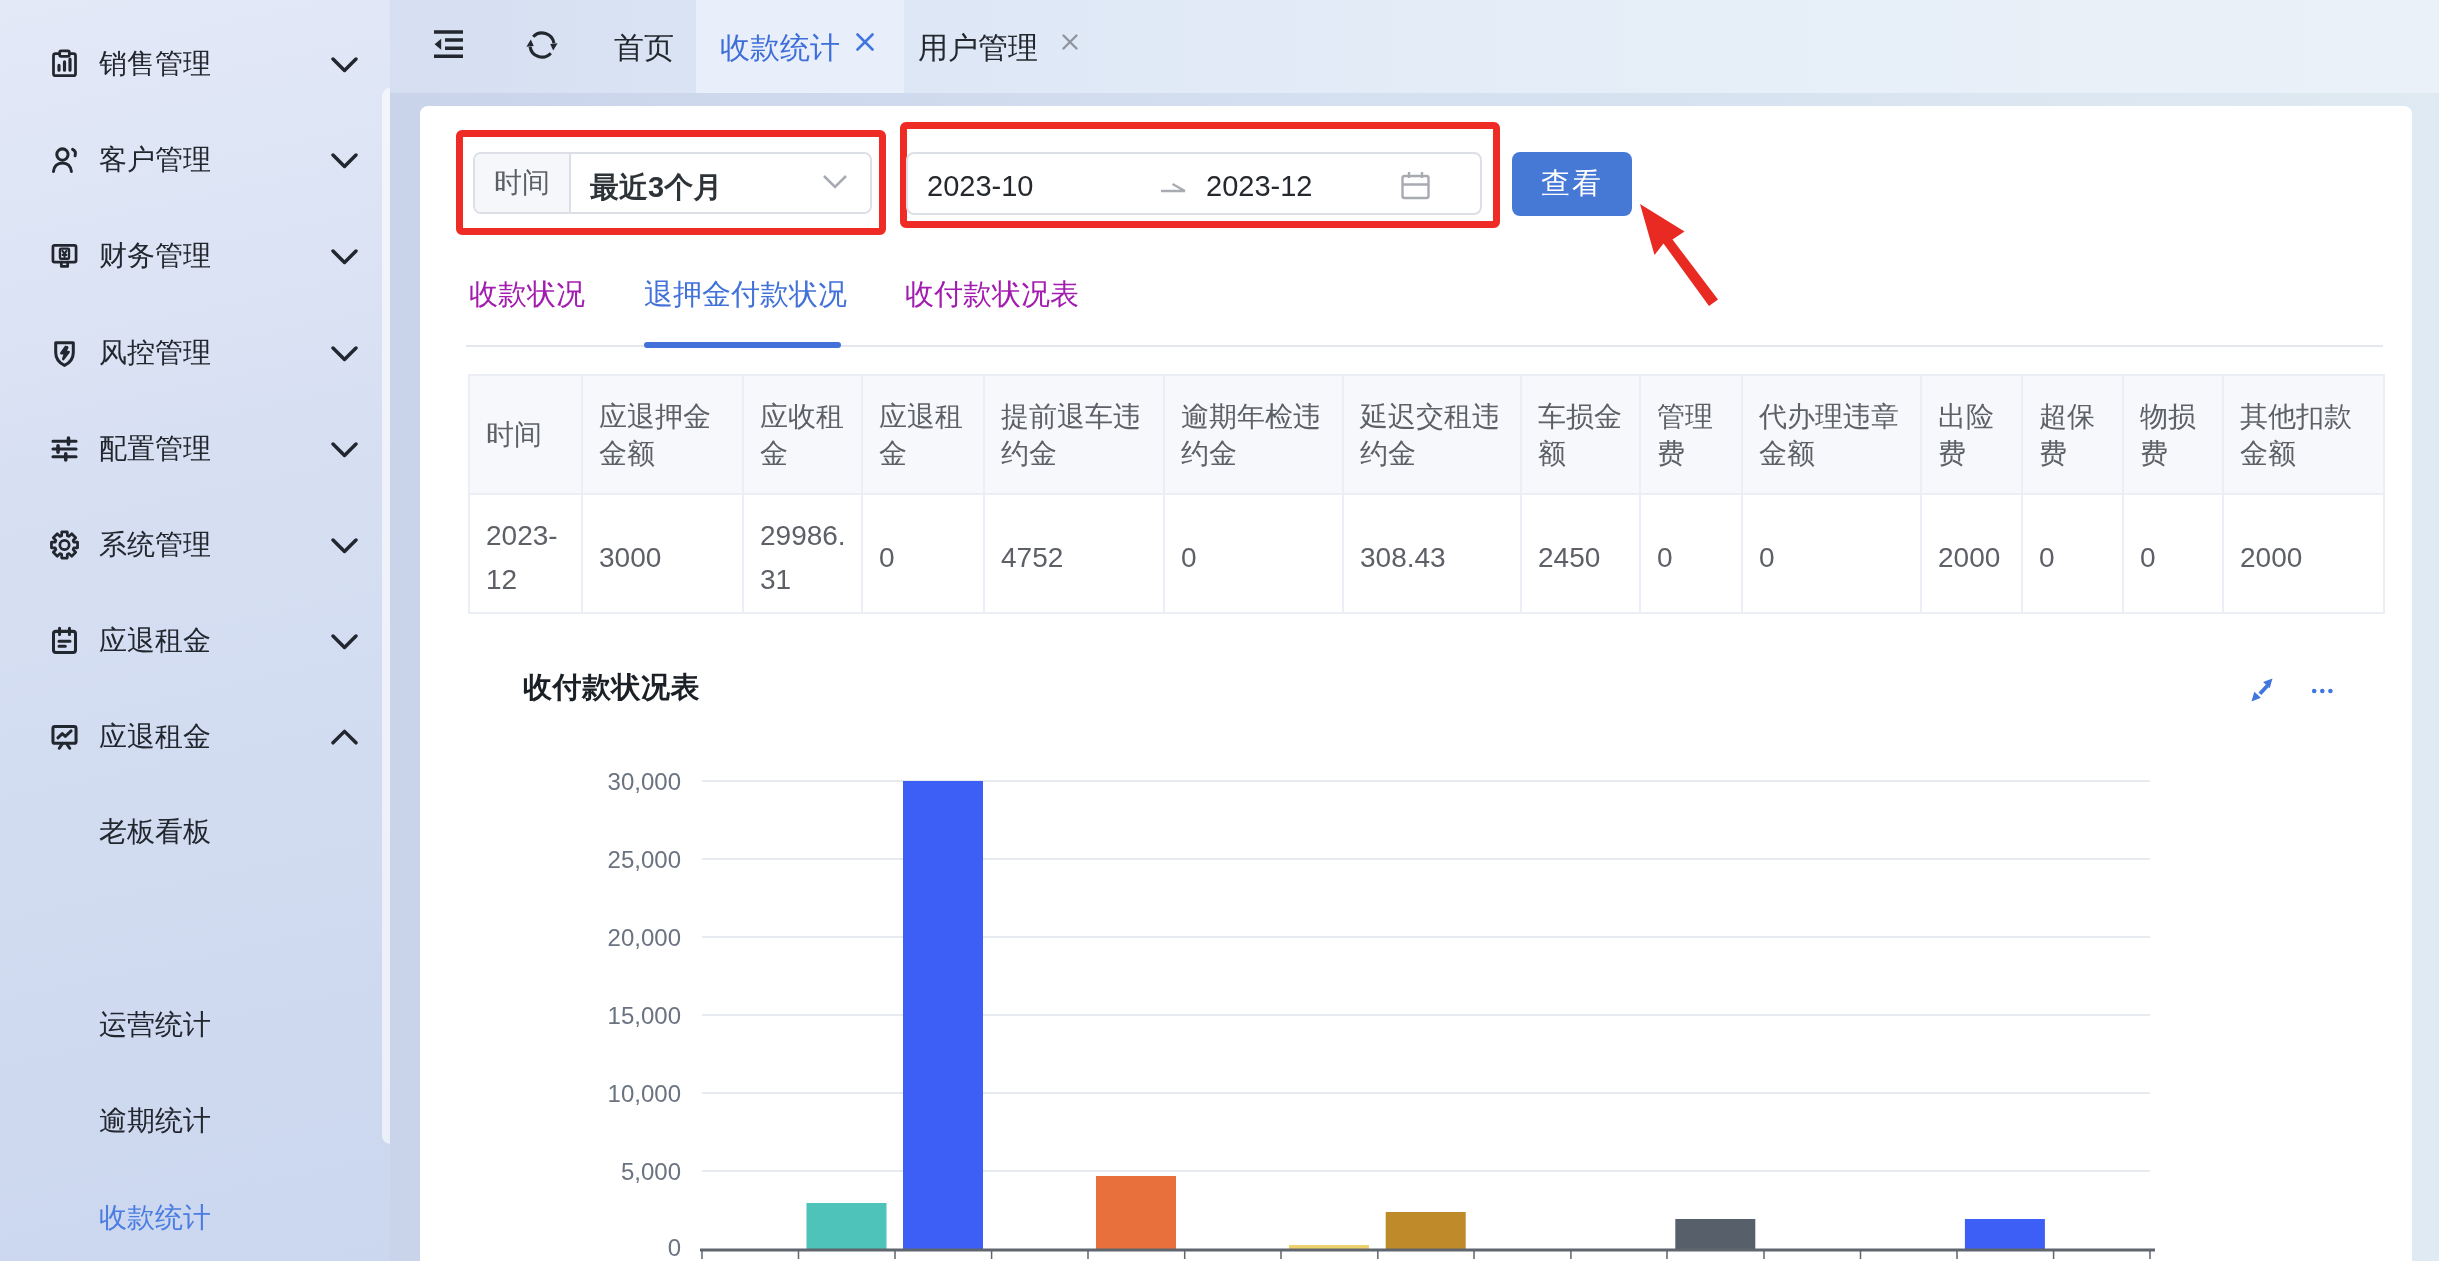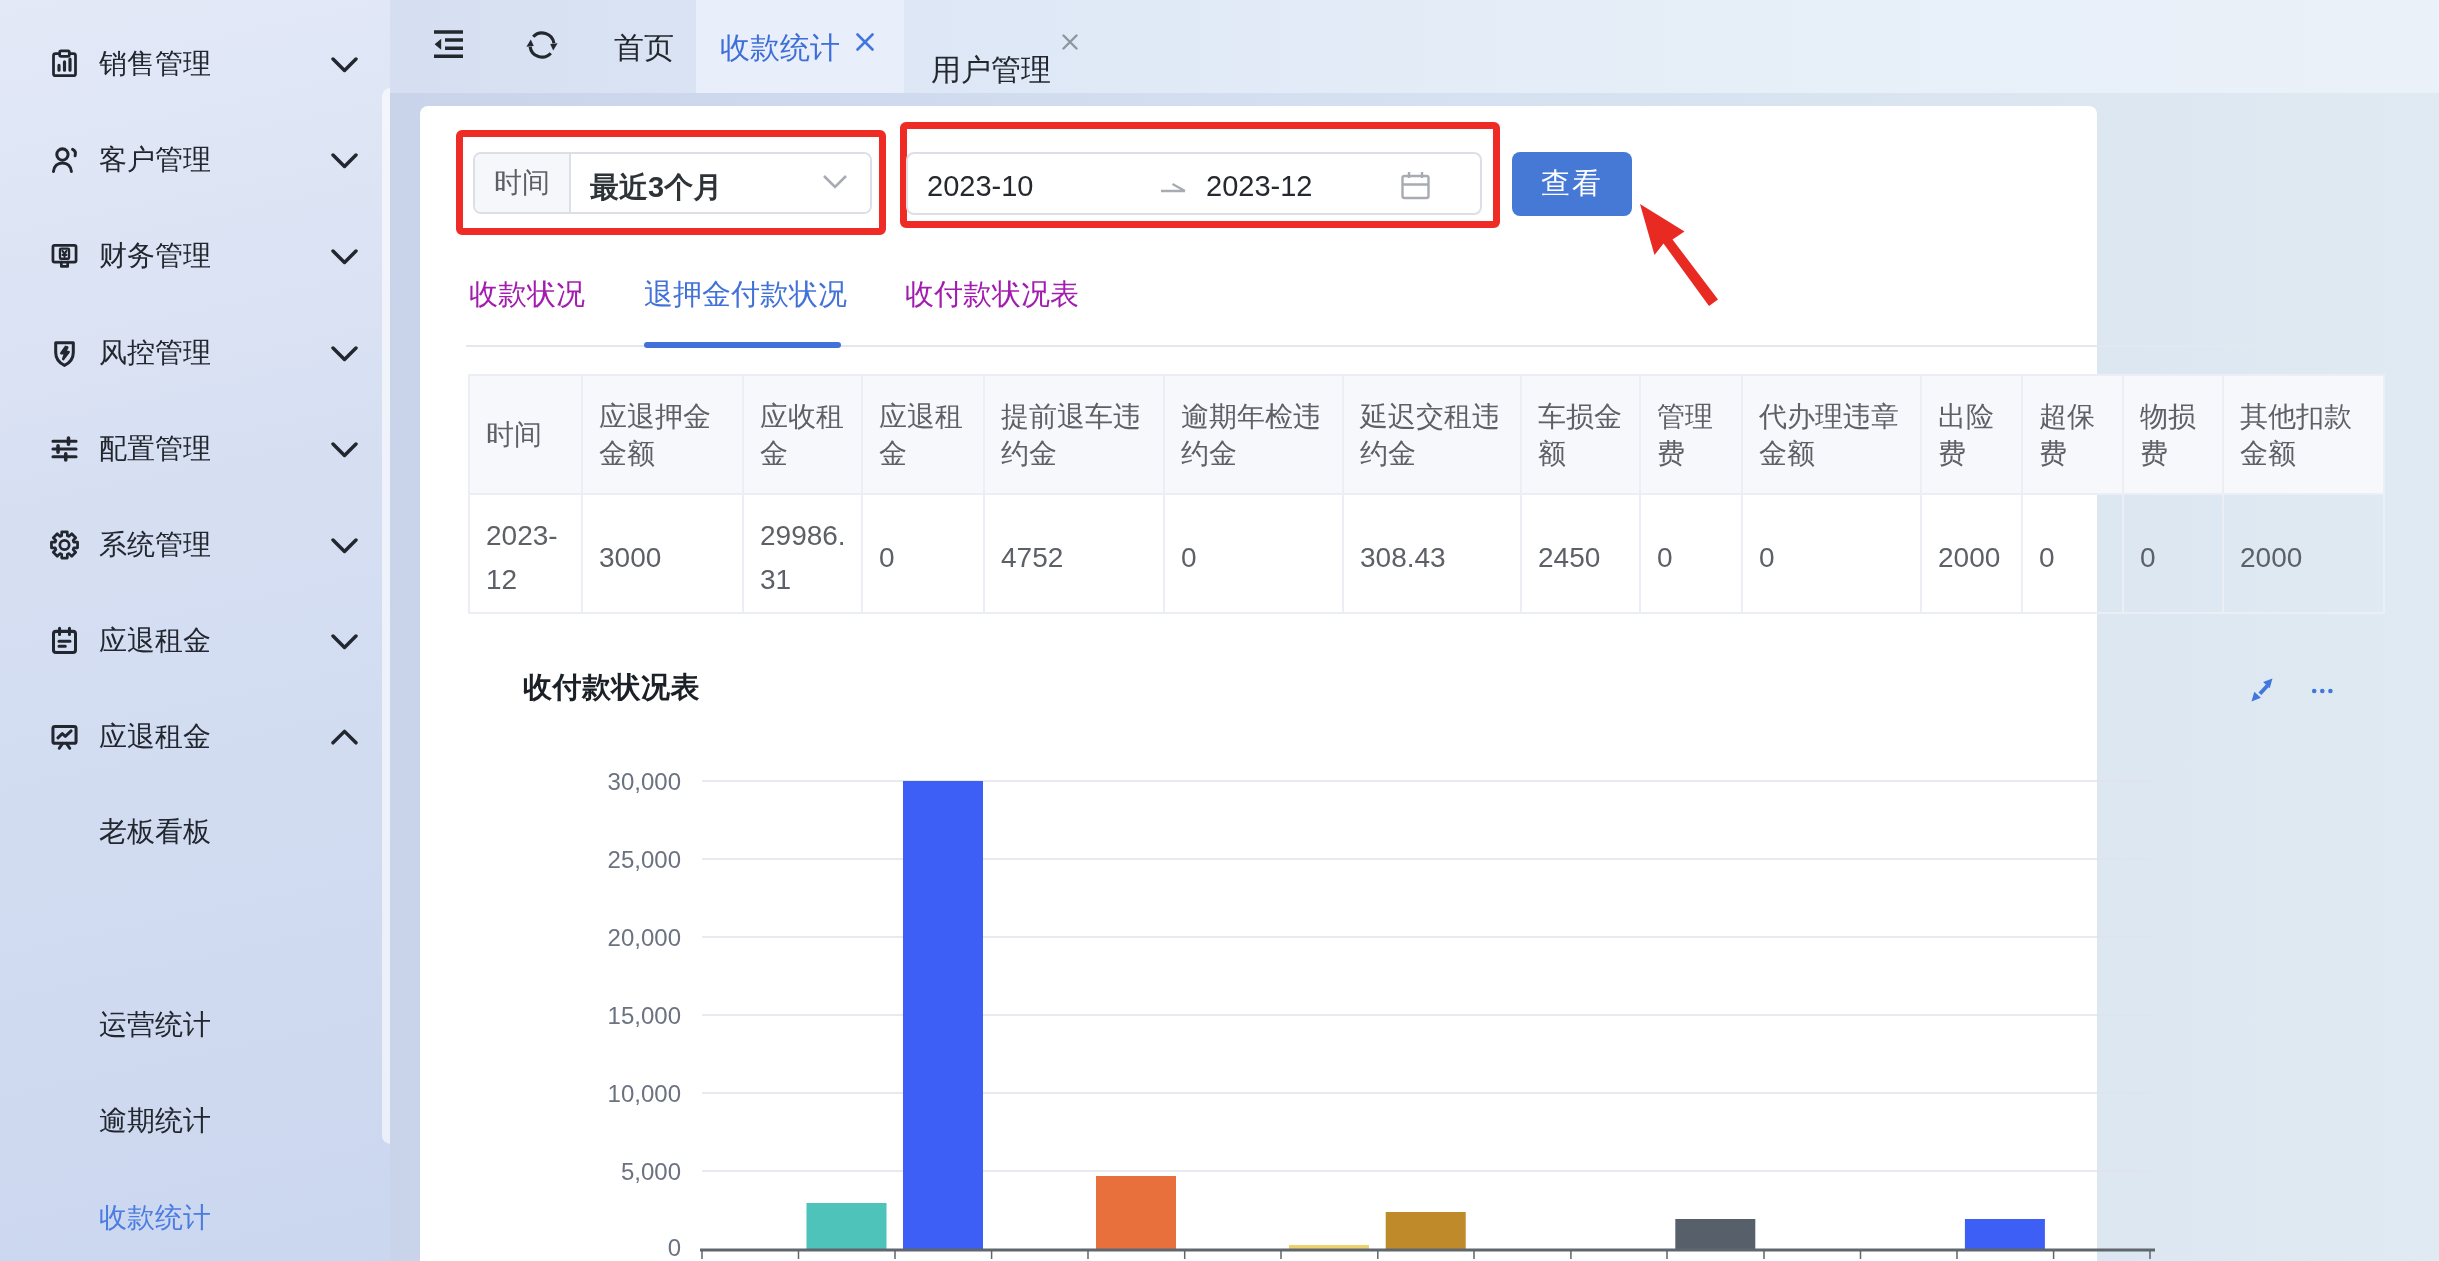--- a/index.html
+++ b/index.html
@@ -22,21 +22,21 @@
 
   
   #pagebg { left:390px; top:0; width:2049px; height:1261px; background:linear-gradient(90deg,#c9d4eb,#d3def0 40%,#dfeaf2); }
   #topbar { left:390px; top:0; width:2049px; height:93px;
     background:linear-gradient(90deg, #d5dff1 0%, #dfe8f6 30%, #e7eff8 70%, #eaf1f9 100%); }
   #tab-active { position:absolute; left:306px; top:0; width:208px; height:93px; background:#e9eefb; }
   .tbtxt { position:absolute; top:28px; font-size:30px; color:#23272e; }
   #topbar .blue { color:#3e6fd9; }
 
   
-  #card { left:420px; top:106px; width:1677px; height:1155px; background:#fff;
+  #card { left:420px; top:106px; width:1992px; height:1155px; background:#fff;
     border-radius:8px 8px 0 0; }
   #rr1 { left:36px; top:24px; width:430px; height:105px; border:7px solid #ee2b24; border-radius:6px; }
   #rr2 { left:480px; top:16px; width:600px; height:106px; border:7px solid #ee2b24; border-radius:6px; }
   #tgroup { left:53px; top:46px; width:399px; height:62px; border:2px solid #dcdfe6; border-radius:8px;
     display:flex; }
   #tlabel { width:96px; background:#f5f7fa; border-right:2px solid #dcdfe6; border-radius:6px 0 0 6px;
     font-size:28px; color:#5c6066; display:flex; align-items:center; justify-content:center; }
   #tsel { flex:1; background:#fff; border-radius:0 6px 6px 0; position:relative;font-weight:bold; }
   #tsel .v { position:absolute; left:19px; top:14px; font-size:29px; color:#2e3338; }
   #drange { left:486px; top:46px; width:576px; height:63px; border:2px solid #dcdfe6; border-radius:8px;
@@ -177,21 +177,21 @@
     <path d="M7.2 7.8A12 12 0 0 1 27.9 14.3"></path>
     <path d="M24.8 24.2A12 12 0 0 1 4.1 17.7"></path>
     <path d="M27.2 21.6L31.6 14.2L24.2 14.9z" fill="#23272e" stroke="none"></path>
     <path d="M4.8 10.4L0.4 17.8L7.8 17.1z" fill="#23272e" stroke="none"></path>
   </svg>
   <span class="tbtxt" style="left:224px;">首页</span>
   <span class="tbtxt blue" style="left:330px;">收款统计</span>
   <svg class="abs" style="left:466px; top:33px;" width="18" height="18" viewBox="0 0 18 18" stroke="#4076dd" stroke-width="2.6" stroke-linecap="round">
       <path d="M1.5 1.5L16.5 16.5M16.5 1.5L1.5 16.5"></path>
     </svg>
-  <span class="tbtxt" style="left:541px;margin-top:22px;">用户管理</span>
+  <span class="tbtxt" style="left:528px;">用户管理</span>
   <svg class="abs" style="left:672px; top:34px;" width="16" height="16" viewBox="0 0 16 16" stroke="#8f959e" stroke-width="2.4" stroke-linecap="round">
       <path d="M1.5 1.5L14.5 14.5M14.5 1.5L1.5 14.5"></path>
     </svg>
 </div>
 
 <div id="card" class="abs">
   <div id="rr1" class="abs"></div>
   <div id="rr2" class="abs"></div>
   <div id="tgroup" class="abs">
     <div id="tlabel">时间</div>

